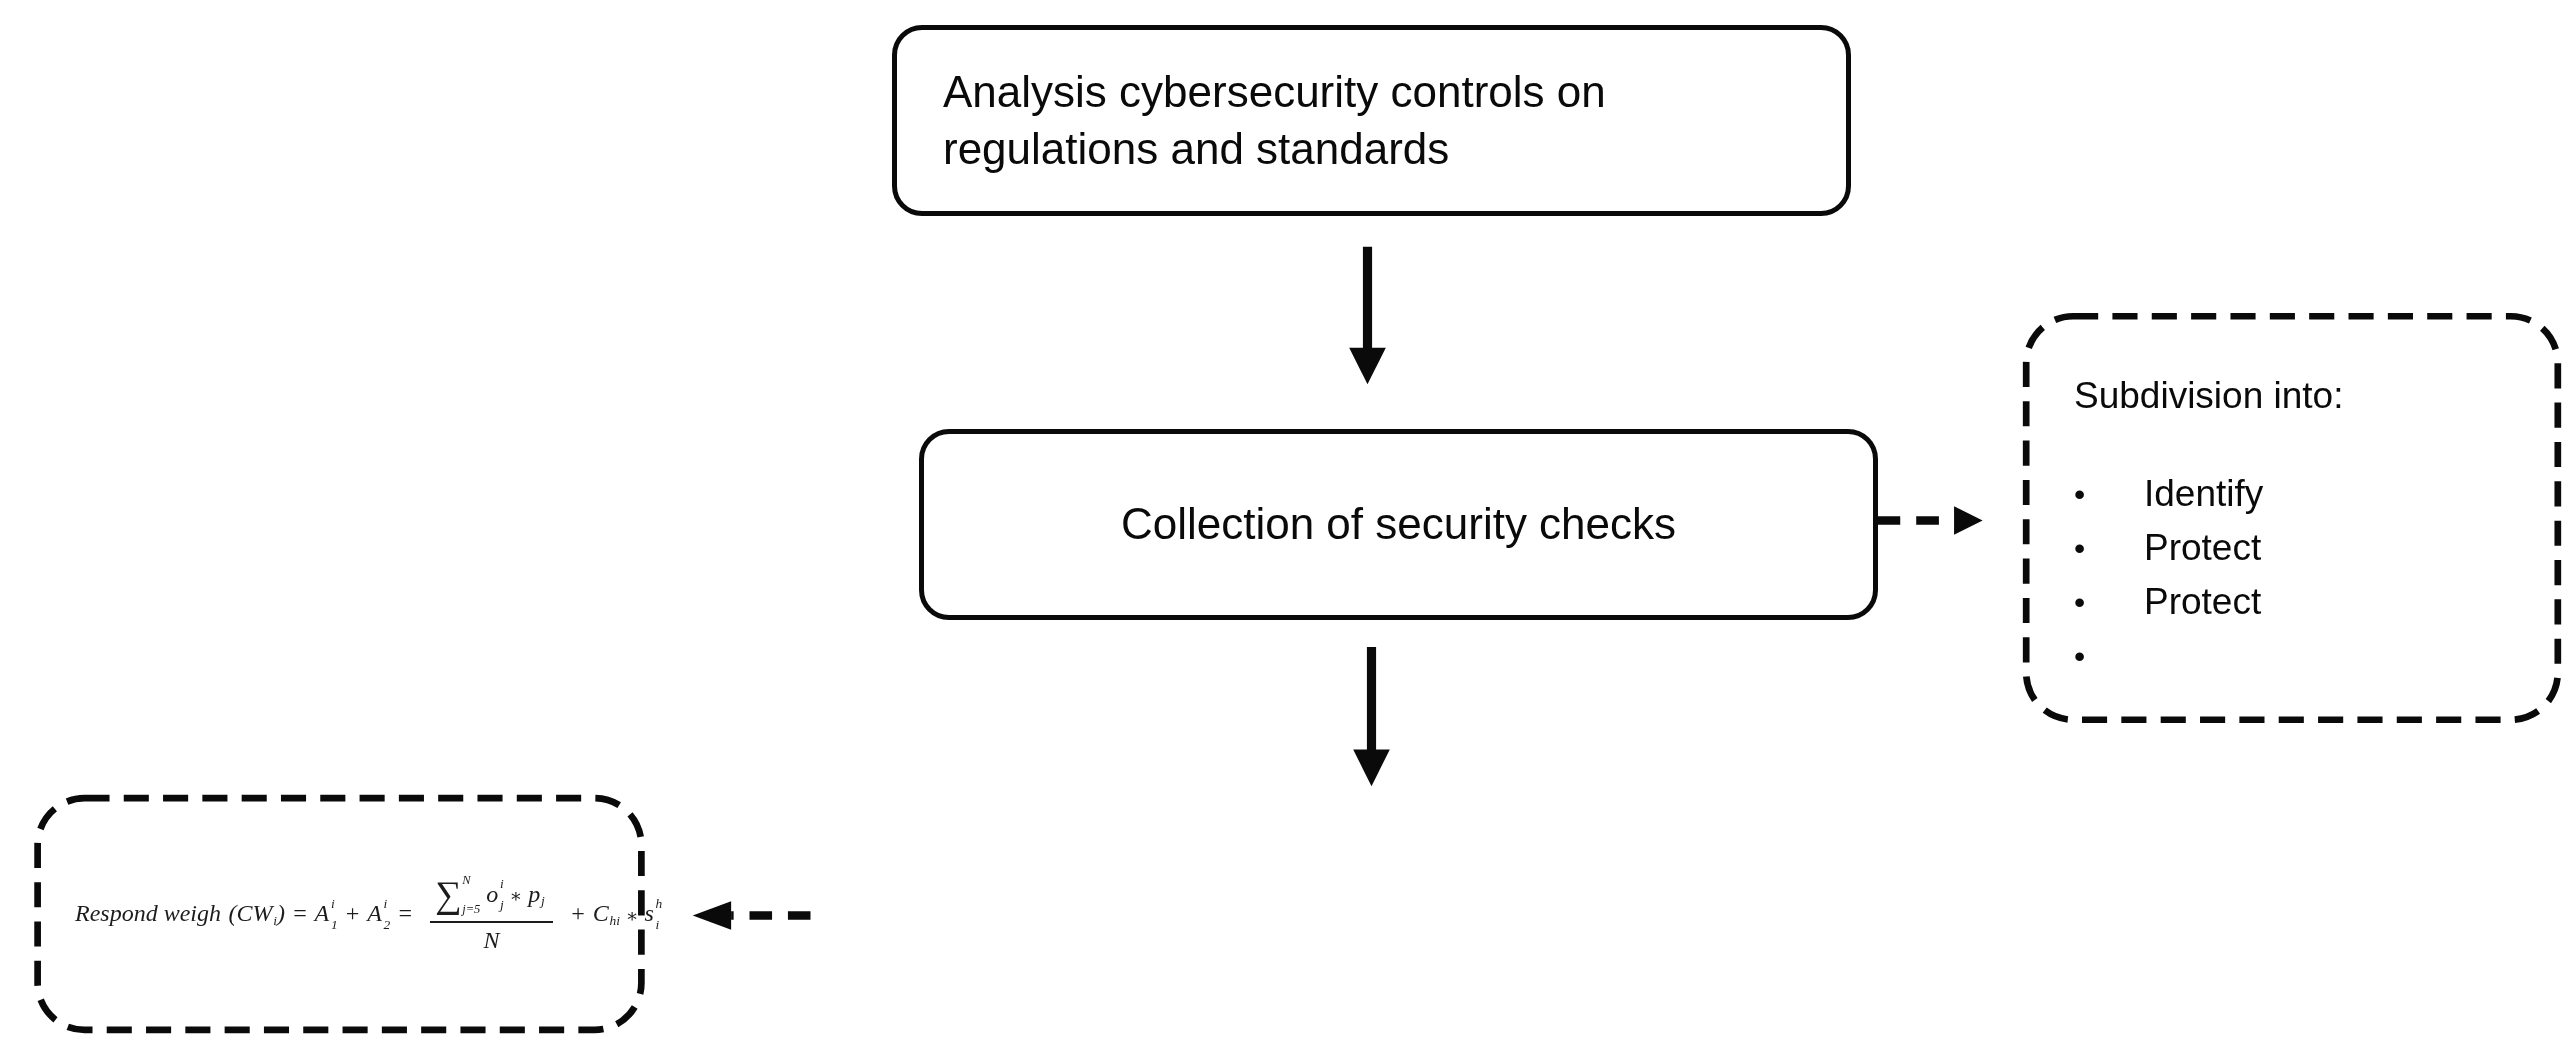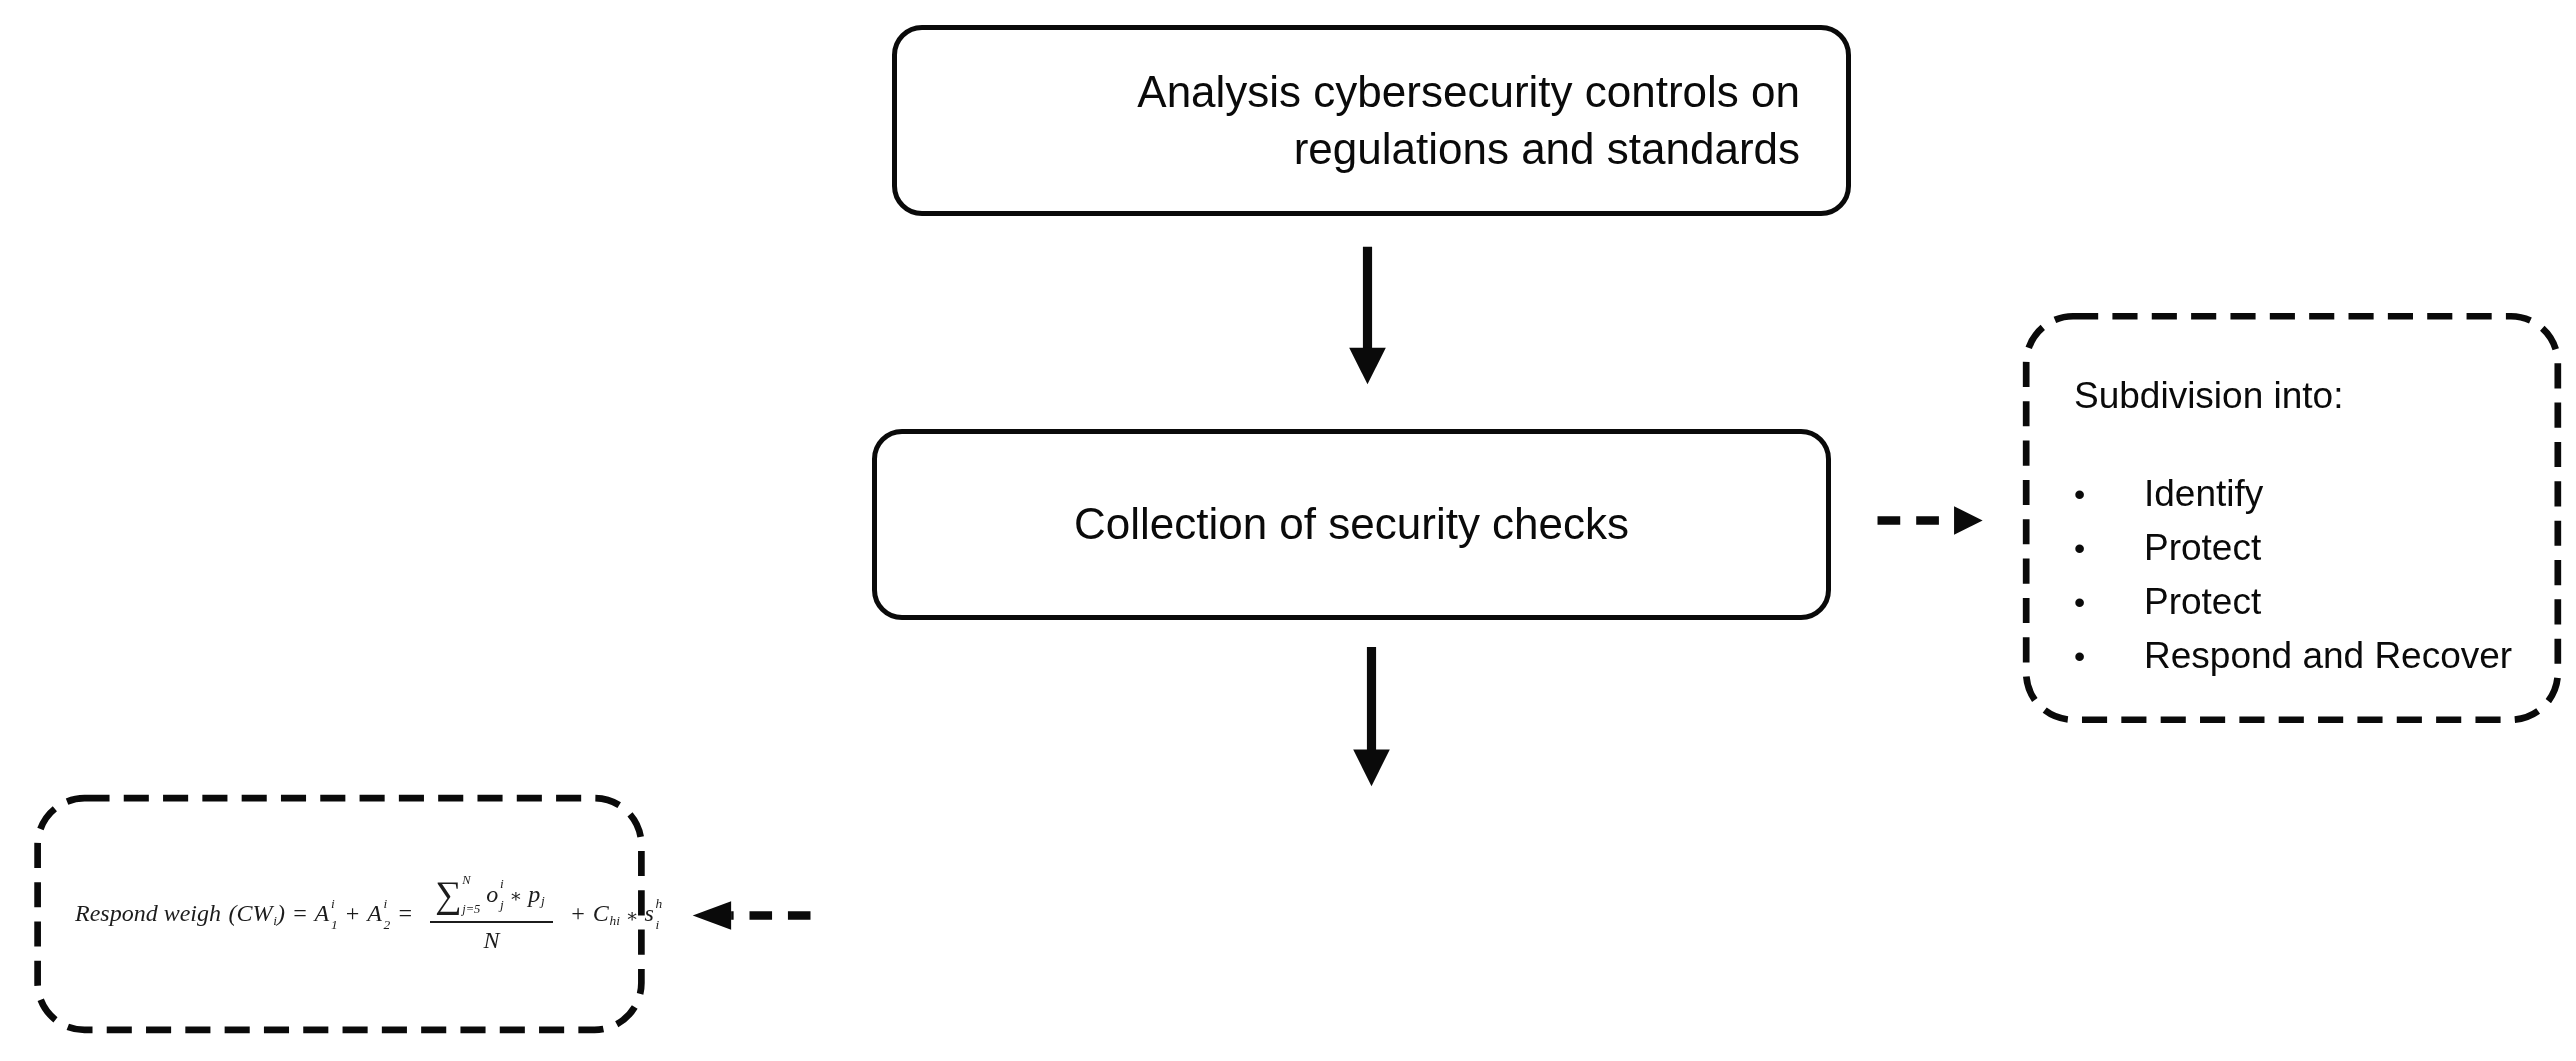--- a/index.html
+++ b/index.html
@@ -14,26 +14,26 @@
   .abs { position:absolute; }
 
   
   .node {
     position:absolute;
     box-sizing:border-box;
     background:#ffffff;
     border:5px solid #0a0a0a;
     border-radius:30px;
     display:flex; align-items:center; justify-content:center;
-    text-align:right;
+    text-align:left;
     font-size:44px; line-height:1.28;
     padding:0 46px;
   }
   .node-analysis   { left:892px; top:25px;  width:959px; height:191px; }
-  .node-collection { left:872px; top:429px; width:959px; height:191px; }
+  .node-collection { left:919px; top:429px; width:959px; height:191px; }
   .node-defining   { left:892px; top:804px; width:959px; height:191px; }
 
   
   .sub-box {
     position:absolute; left:2022px; top:312px; width:540px; height:412px;
     box-sizing:border-box;
     padding:62px 23.4px 23.4px 52px;
     font-size:37px; line-height:1.2;
   }
   .sub-title { margin:0 0 49px 0; }
@@ -115,21 +115,20 @@
     <div class="sub-item">
       <span class="sub-bullet">•</span>
       <span>Protect</span>
     </div>
     <div class="sub-item">
       <span class="sub-bullet">•</span>
       <span>Protect</span>
     </div>
     <div class="sub-item">
       <span class="sub-bullet">•</span>
-      <span>Respond and Recover</span>
     </div>
   </div>
 
   <svg class="abs" style="left:33px; top:794px;" width="613" height="240" viewBox="0 0 732 287">
     <rect x="5" y="5" width="722" height="277" rx="56" fill="none" stroke="#0a0a0a" stroke-width="8" stroke-dasharray="30 17"></rect>
   </svg>
 
   <div class="formula-box">
     <div class="formula">
       <span class="gap-r">Respond weigh</span>

